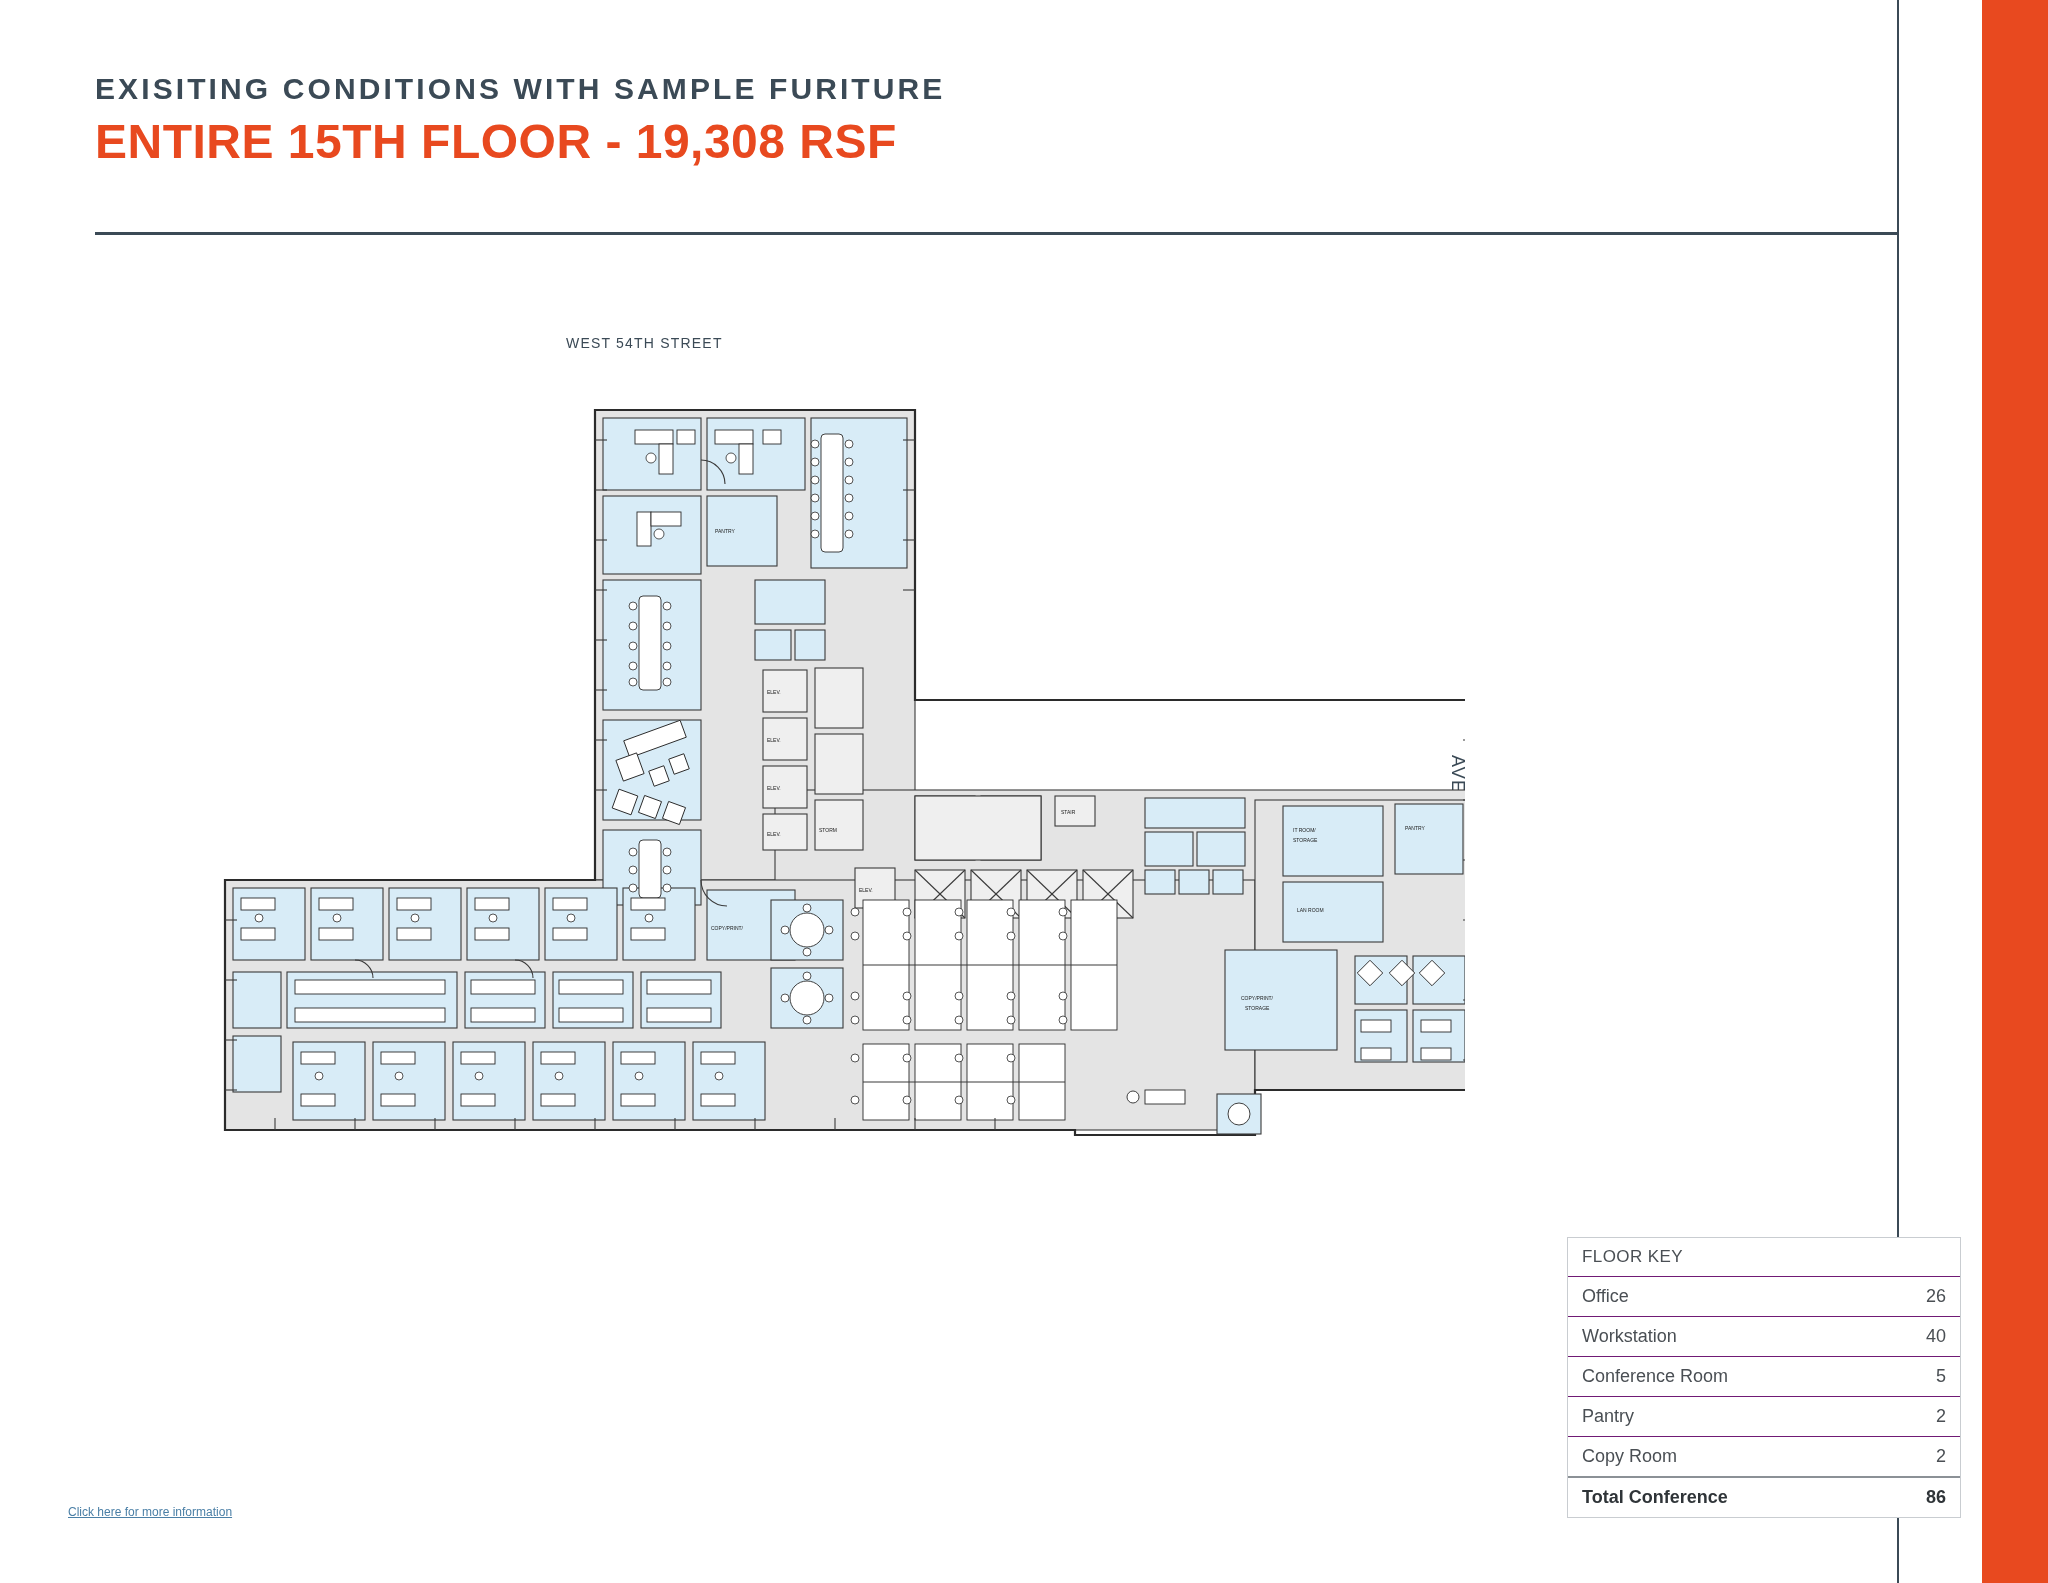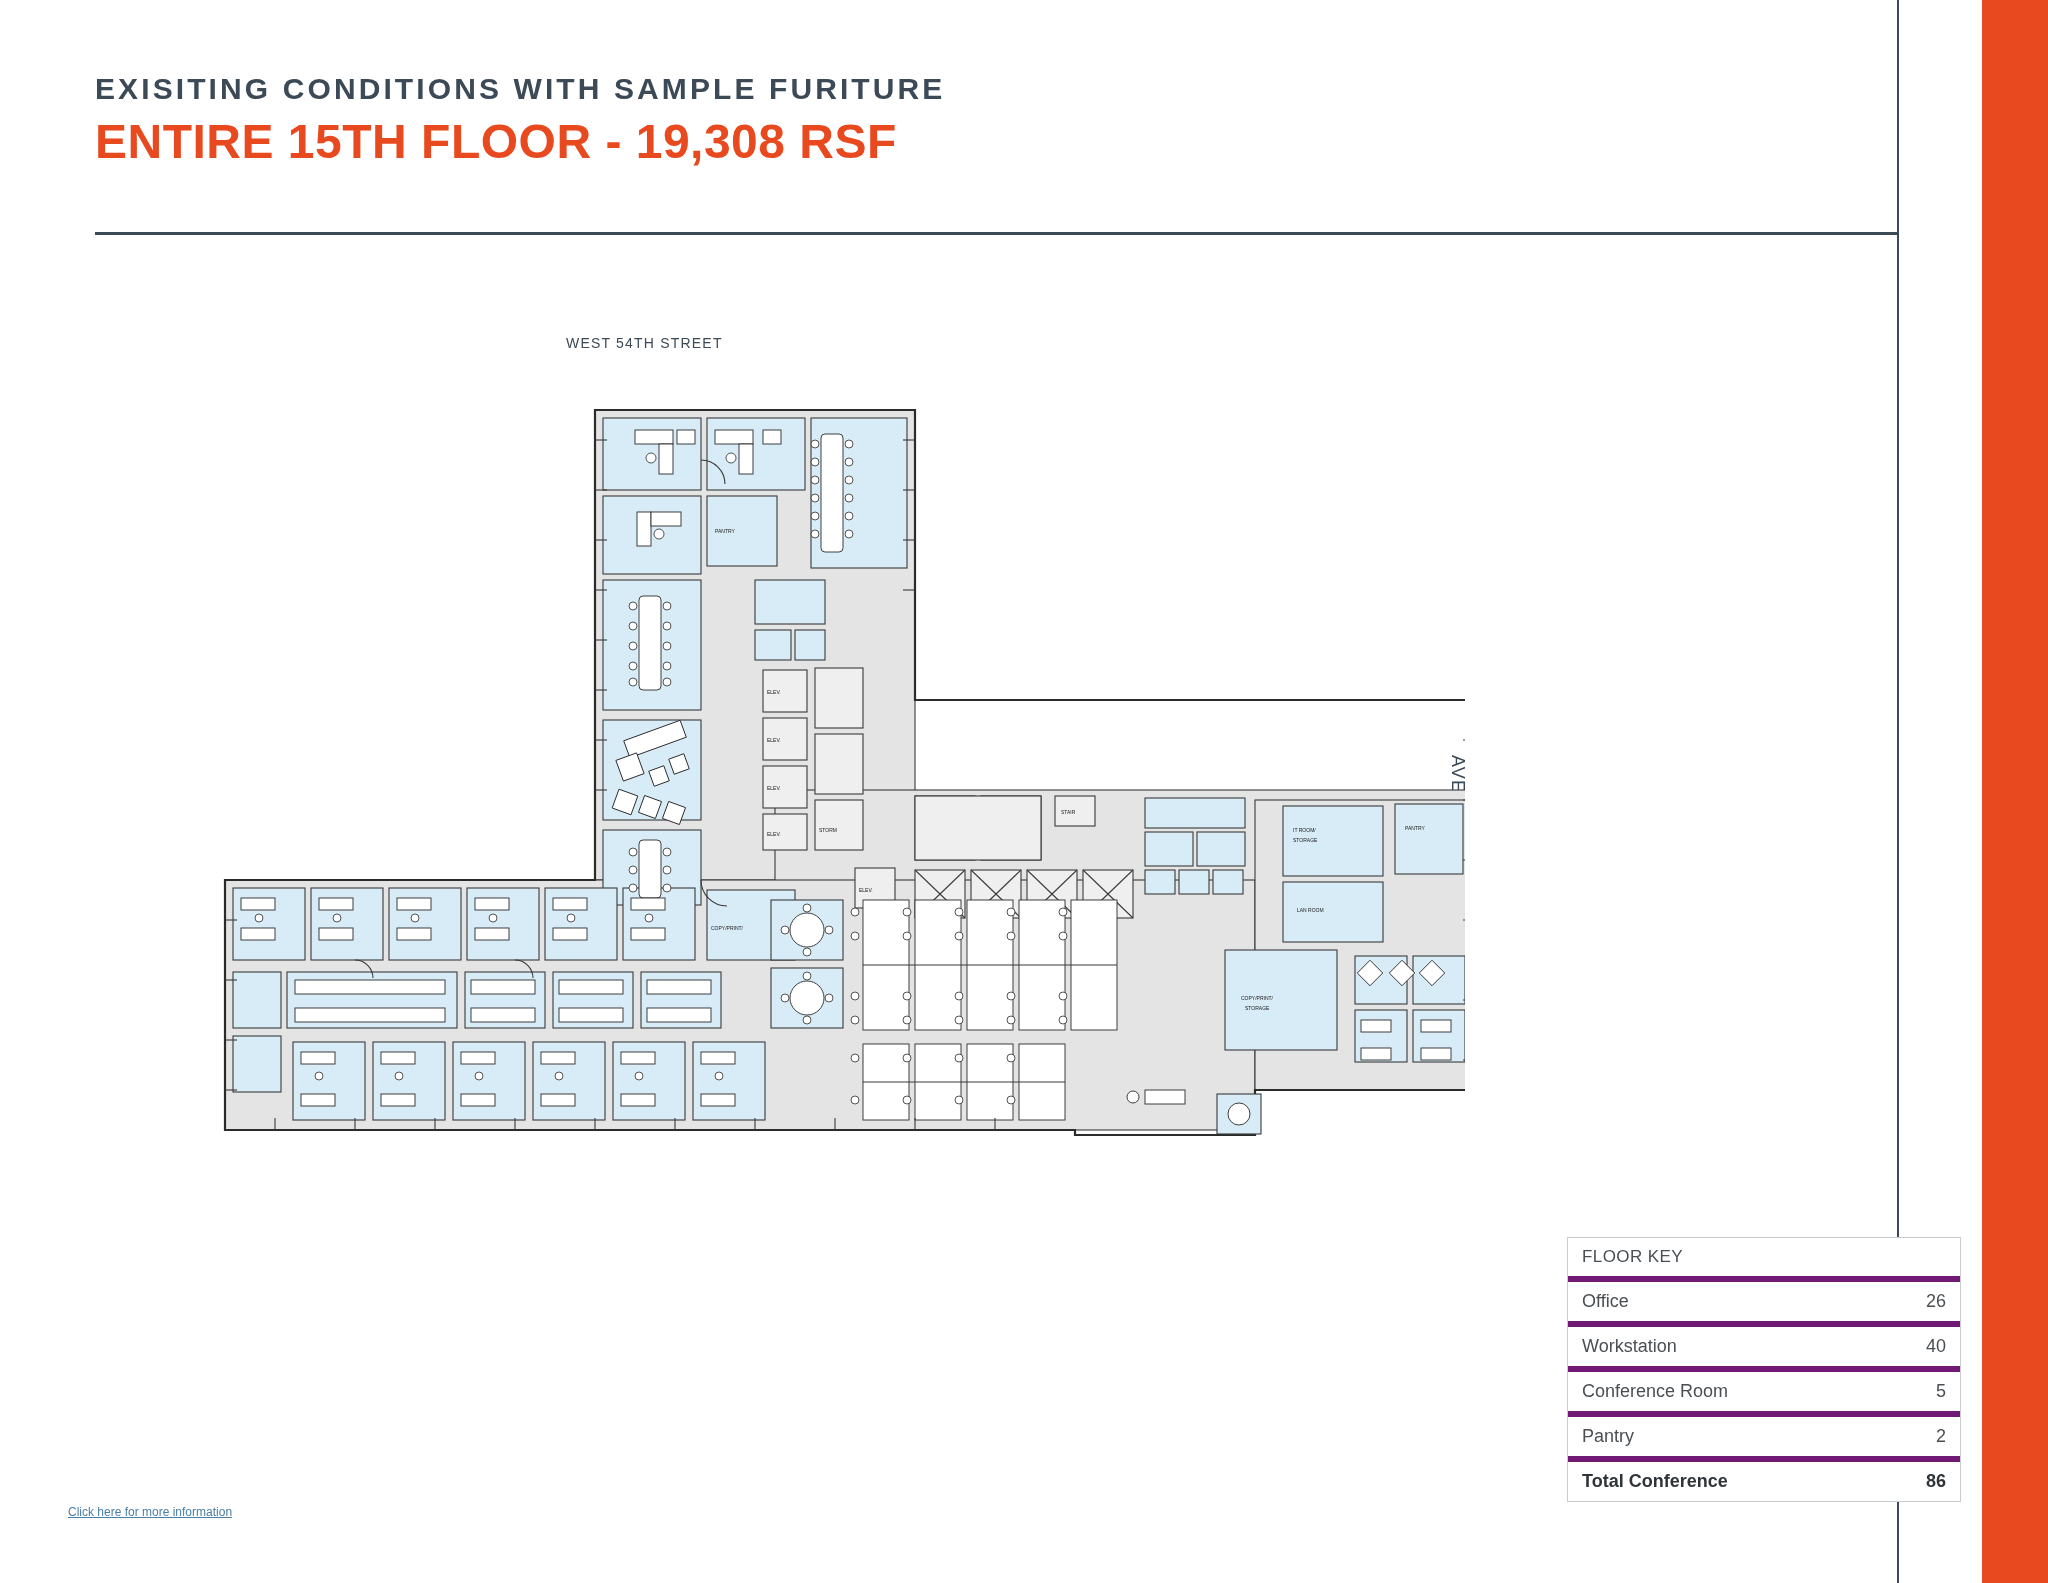--- a/index.html
+++ b/index.html
@@ -110,21 +110,21 @@
     border-collapse: collapse;
     background: #ffffff;
   }
   .floor-key table {
     width: 100%;
     border-collapse: collapse;
     font-size: 18px;
     color: #4a4f54;
   }
   .floor-key td {
-    border-bottom: 6px solid #701a75;
+    border-bottom: 1px solid #701a75;
     padding: 9px 14px;
     font-weight: normal;
   }
   .floor-key tr:last-child td { border-bottom: none; }
   .floor-key td.val {
     text-align: right;
     width: 70px;
   }
   .floor-key tr.header-row td {
     font-size: 17px;
@@ -566,20 +566,24 @@
         <td class="val">40</td>
       </tr>
       <tr>
         <td>Conference Room</td>
         <td class="val">5</td>
       </tr>
       <tr>
         <td>Pantry</td>
         <td class="val">2</td>
       </tr>
+      <tr>
+        <td>Copy Room</td>
+        <td class="val">2</td>
+      </tr>
       <tr class="total-row">
         <td>Total Conference</td>
         <td class="val">86</td>
       </tr>
     </tbody>
   </table>
 </div>
 
 <a class="more-info">Click here for more information</a>
 

